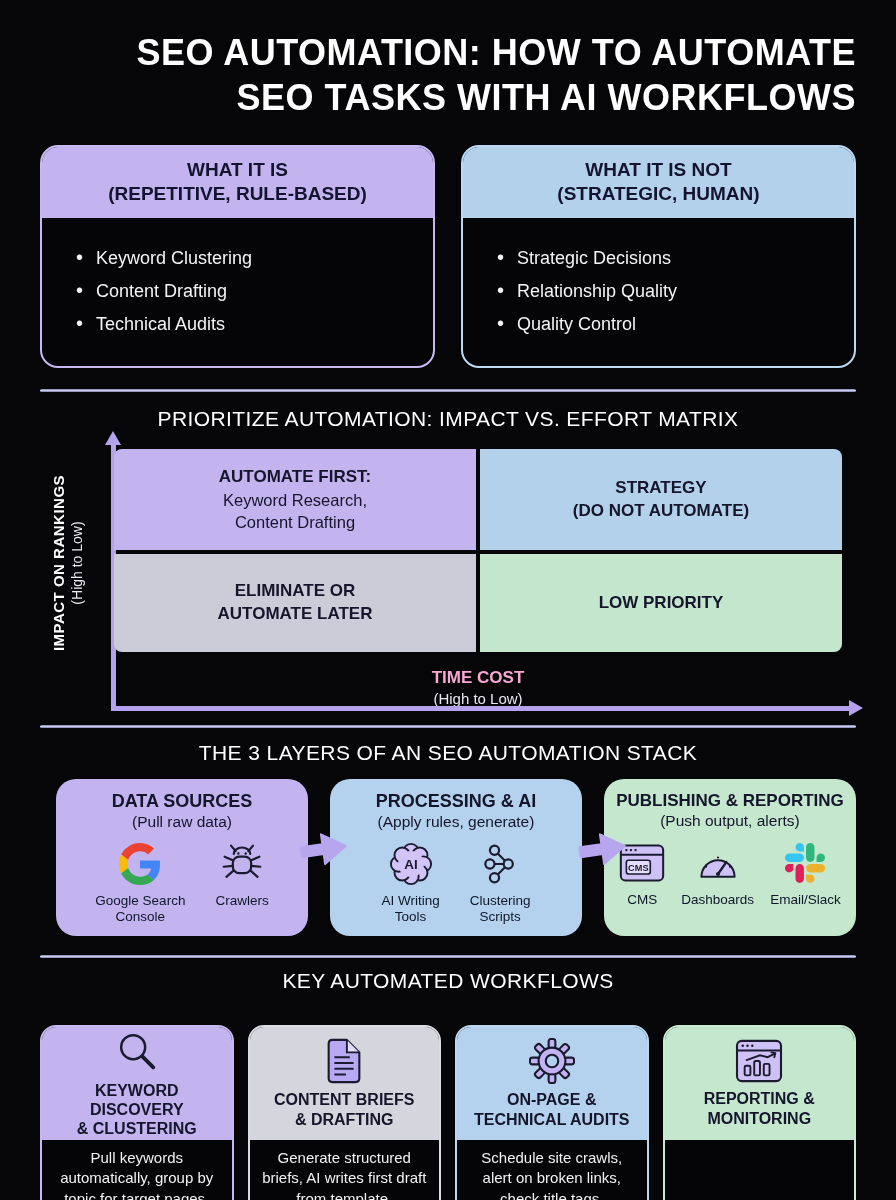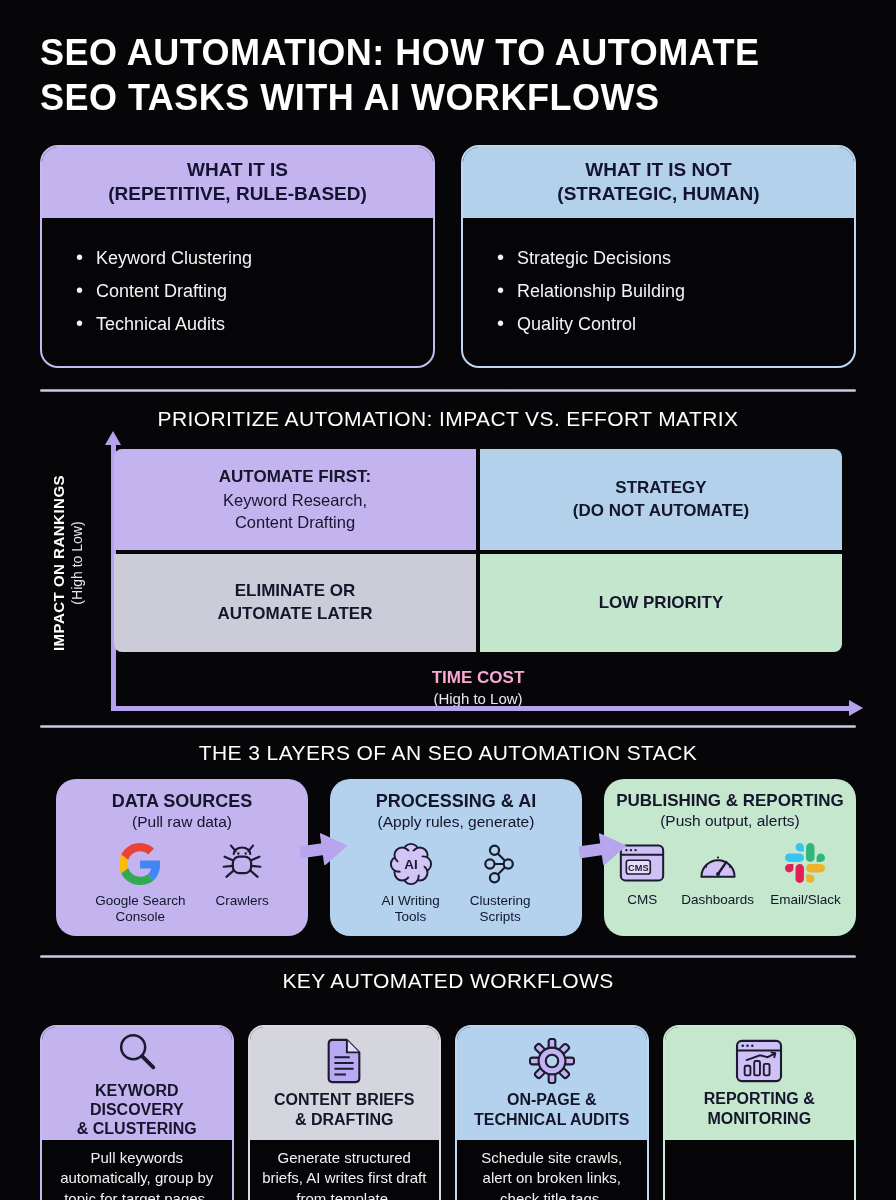--- a/index.html
+++ b/index.html
@@ -7,21 +7,21 @@
   body {
     background:#060608;
     font-family:"Liberation Sans", sans-serif;
     color:#f2f2f4;
   }
   .page { padding:30px 40px 0 40px; position:relative; height:100%; }
   .pre { white-space:pre-line; }
 
   
   .main-title{
-    text-align:left; font-size:36px; font-weight:800; letter-spacing:.5px;
+    text-align:right; font-size:36px; font-weight:800; letter-spacing:.5px;
     line-height:1.26; color:#ffffff; margin-bottom:24px;
   }
 
   
   .comparison-row{ display:flex; gap:26px; }
   .comp-card{
     flex:1; border:2px solid; border-radius:18px; overflow:hidden;
     background:#050507;
   }
   .comp-card-header{
@@ -148,21 +148,21 @@
         <li>Keyword Clustering</li>
         <li>Content Drafting</li>
         <li>Technical Audits</li>
       </ul>
     </div>
     <div class="comp-card" style="border-color:#bcd8f2">
       <div class="comp-card-header pre" style="background:#b4d1ec">WHAT IT IS NOT
 (STRATEGIC, HUMAN)</div>
       <ul class="comp-card-body">
         <li>Strategic Decisions</li>
-        <li>Relationship Building</li>
+        <li>Relationship Quality</li>
         <li>Quality Control</li>
       </ul>
     </div>
   </div>
 
   <div class="divider divider-1"></div>
 
   <div class="matrix-section">
     <div class="section-title">PRIORITIZE AUTOMATION: IMPACT VS. EFFORT MATRIX</div>
     <div class="matrix-area" style="margin-top:18px">

